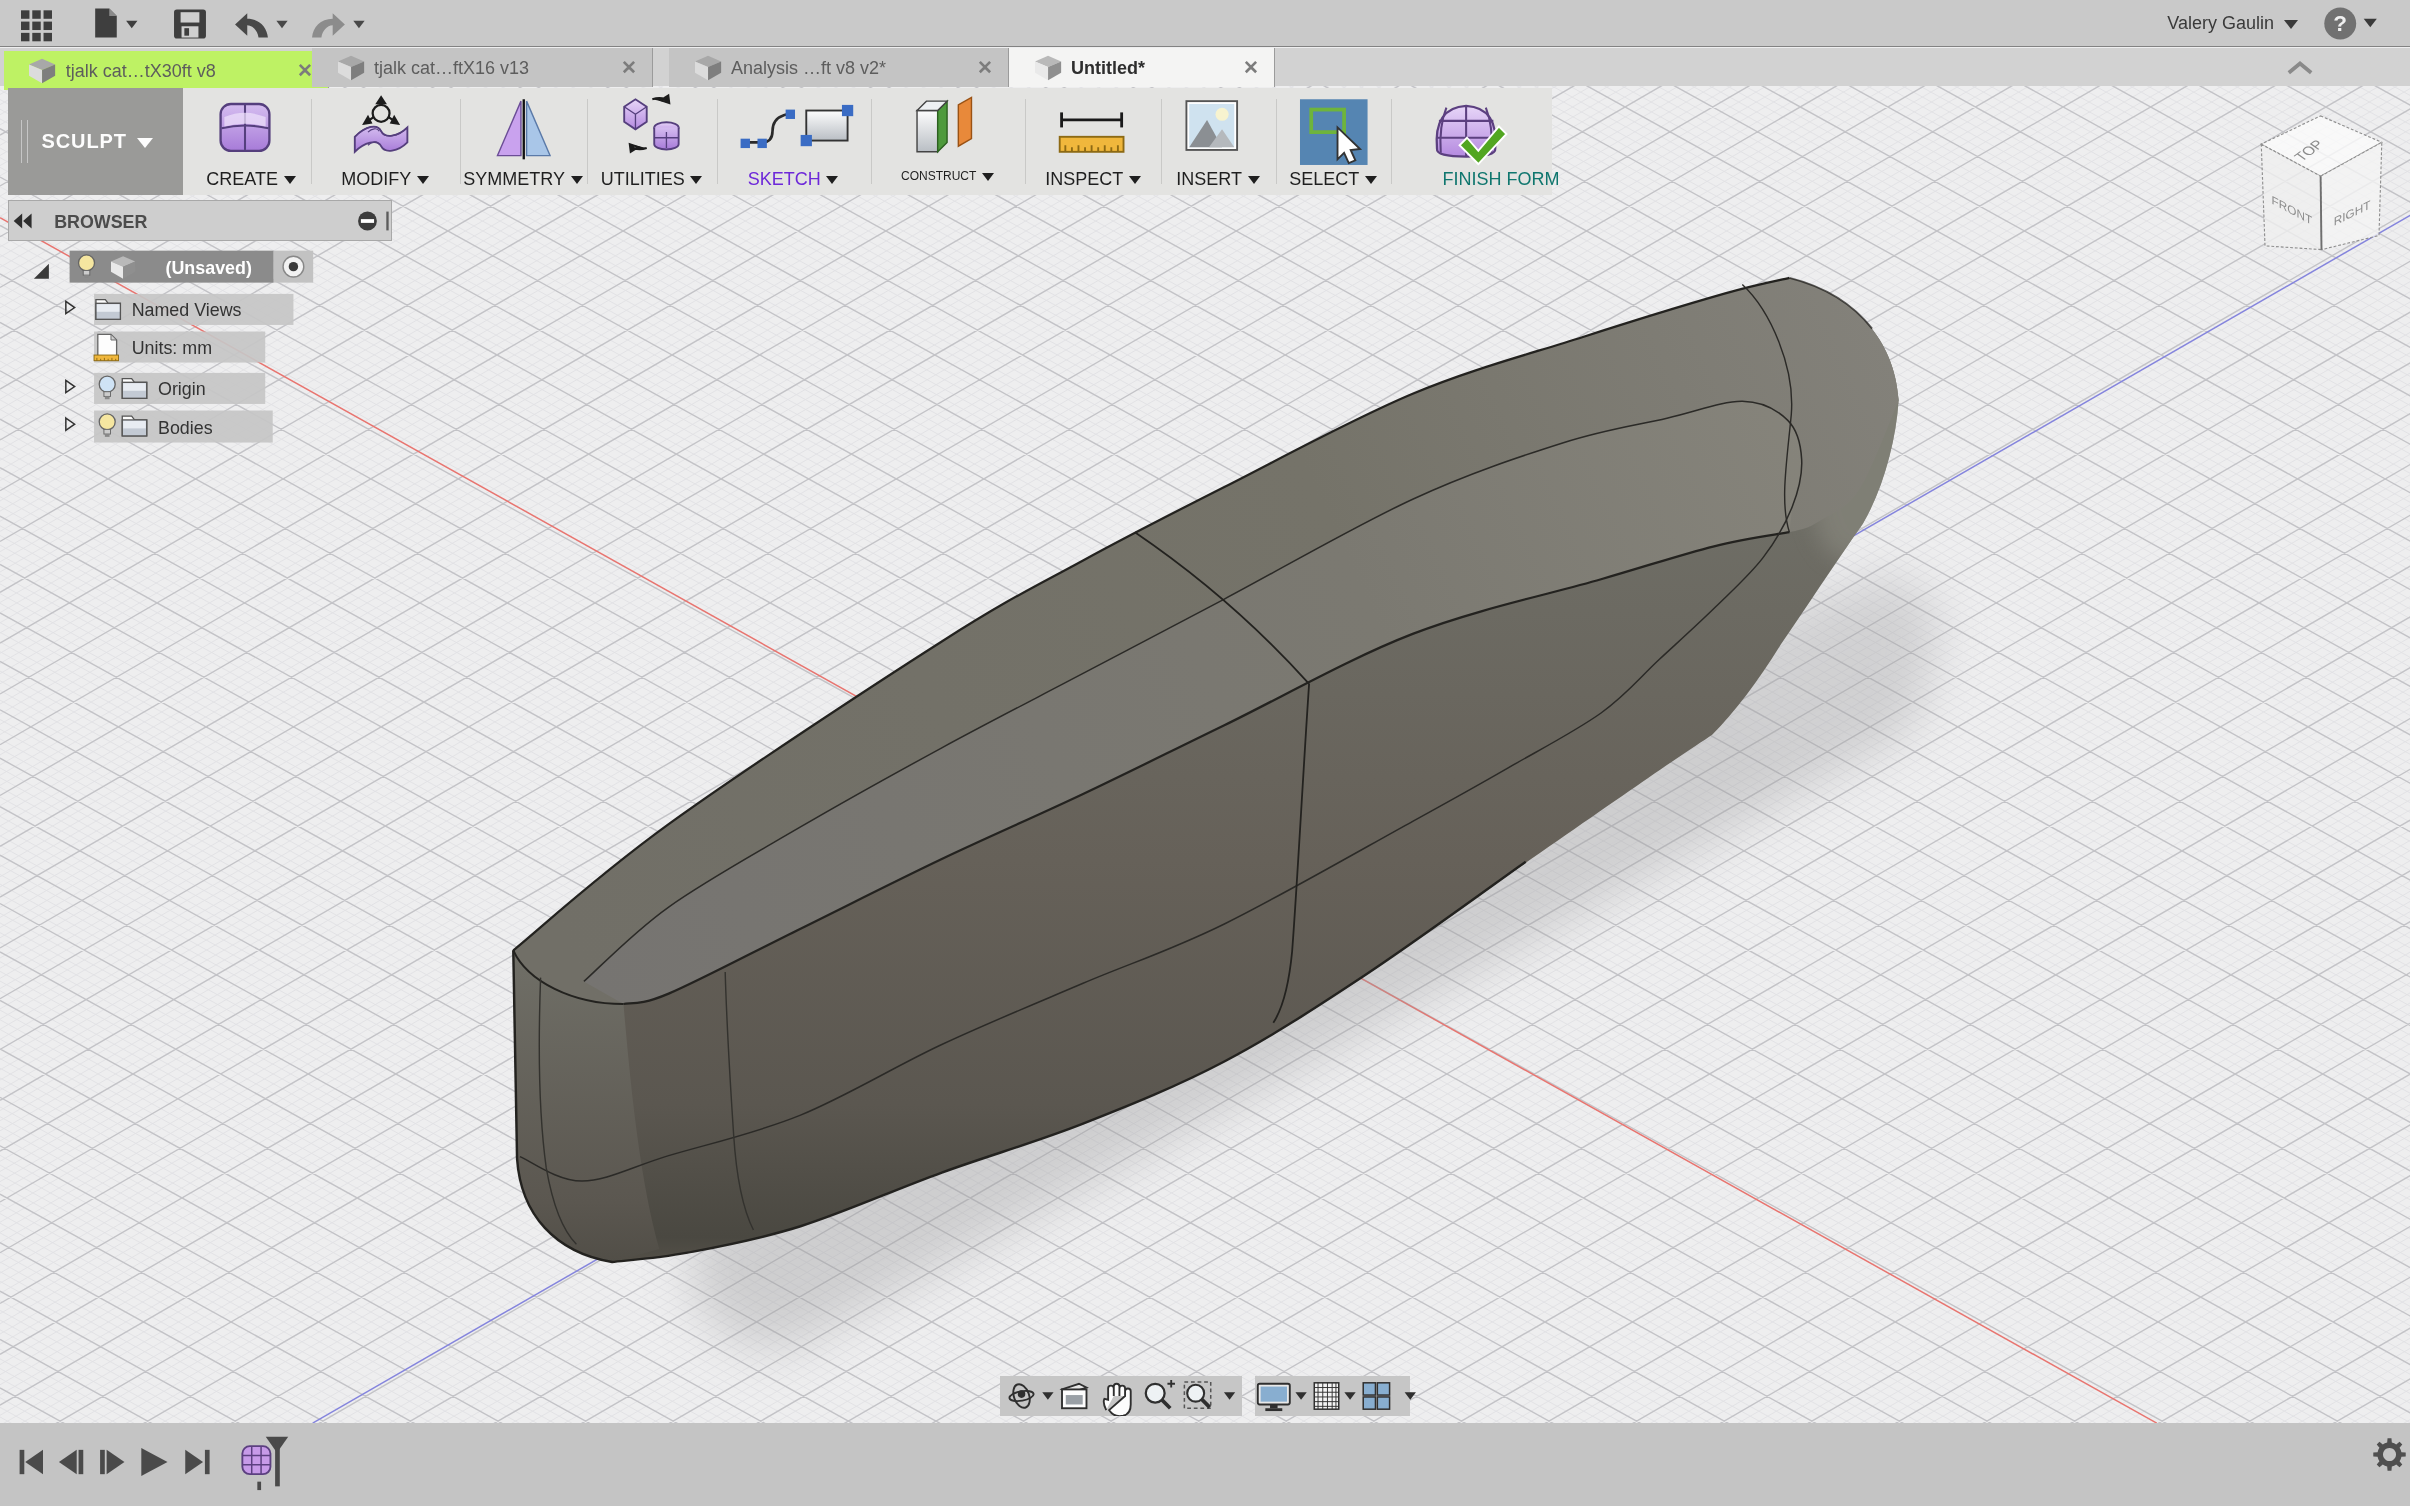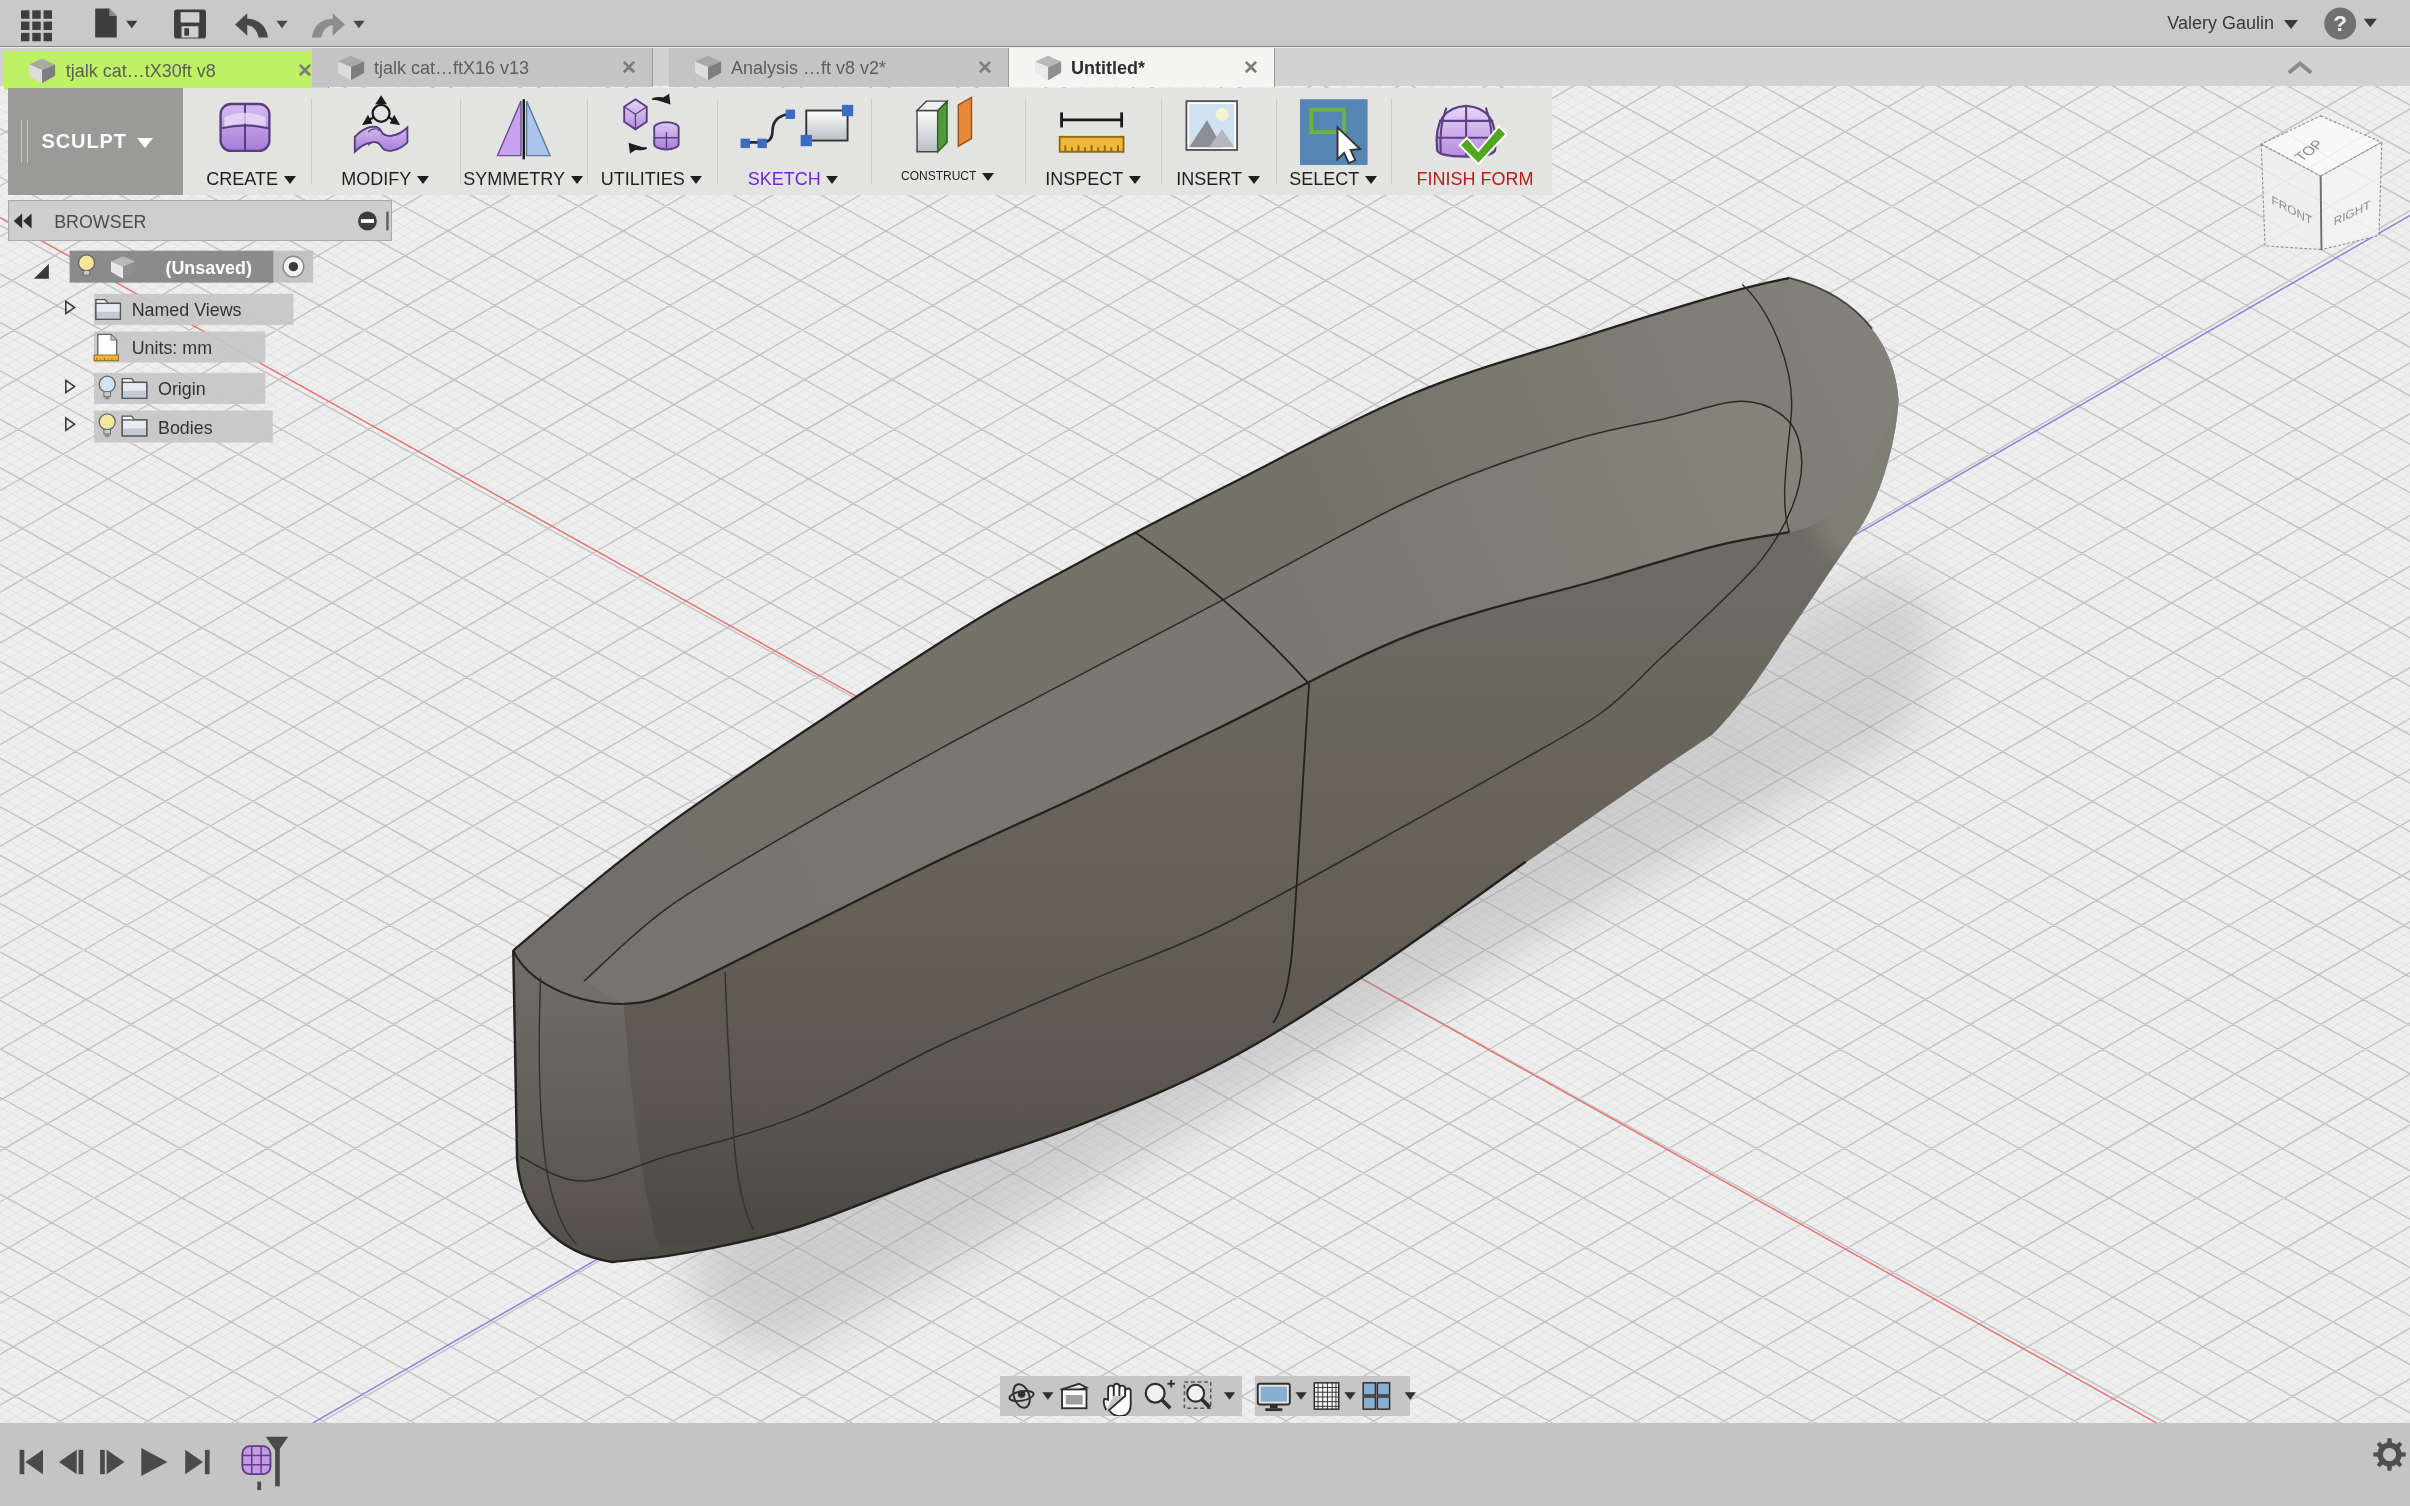--- a/index.html
+++ b/index.html
@@ -282,23 +282,23 @@
 </svg>
 <div style="position:absolute;left:183px;top:81px;width:121px;text-align:center;font-size:18px;color:#1f1f1f;white-space:nowrap;">CREATE<span style="display:inline-block;width:0;height:0;border-left:6.6px solid transparent;border-right:6.6px solid transparent;border-top:8.5px solid #1f1f1f;margin-left:5.6px;vertical-align:middle;"></span></div>
       <div style="position:absolute;left:303px;top:81px;width:149px;text-align:center;font-size:18px;color:#1f1f1f;white-space:nowrap;">MODIFY<span style="display:inline-block;width:0;height:0;border-left:6.6px solid transparent;border-right:6.6px solid transparent;border-top:8.5px solid #1f1f1f;margin-left:5.6px;vertical-align:middle;"></span></div>
       <div style="position:absolute;left:452px;top:81px;width:127px;text-align:center;font-size:18px;color:#1f1f1f;white-space:nowrap;">SYMMETRY<span style="display:inline-block;width:0;height:0;border-left:6.6px solid transparent;border-right:6.6px solid transparent;border-top:8.5px solid #1f1f1f;margin-left:5.6px;vertical-align:middle;"></span></div>
       <div style="position:absolute;left:579px;top:81px;width:130px;text-align:center;font-size:18px;color:#1f1f1f;white-space:nowrap;">UTILITIES<span style="display:inline-block;width:0;height:0;border-left:6.6px solid transparent;border-right:6.6px solid transparent;border-top:8.5px solid #1f1f1f;margin-left:5.6px;vertical-align:middle;"></span></div>
       <div style="position:absolute;left:709px;top:81px;width:153px;text-align:center;font-size:18px;color:#6d28d9;white-space:nowrap;">SKETCH<span style="display:inline-block;width:0;height:0;border-left:6.6px solid transparent;border-right:6.6px solid transparent;border-top:8.5px solid #1f1f1f;margin-left:5.6px;vertical-align:middle;"></span></div>
       <div style="position:absolute;left:863px;top:81px;width:154px;text-align:center;font-size:12px;color:#1f1f1f;white-space:nowrap;">CONSTRUCT<span style="display:inline-block;width:0;height:0;border-left:6.6px solid transparent;border-right:6.6px solid transparent;border-top:8.5px solid #1f1f1f;margin-left:5.6px;vertical-align:middle;"></span></div>
       <div style="position:absolute;left:1017px;top:81px;width:137px;text-align:center;font-size:18px;color:#1f1f1f;white-space:nowrap;">INSPECT<span style="display:inline-block;width:0;height:0;border-left:6.6px solid transparent;border-right:6.6px solid transparent;border-top:8.5px solid #1f1f1f;margin-left:5.6px;vertical-align:middle;"></span></div>
       <div style="position:absolute;left:1153px;top:81px;width:115px;text-align:center;font-size:18px;color:#1f1f1f;white-space:nowrap;">INSERT<span style="display:inline-block;width:0;height:0;border-left:6.6px solid transparent;border-right:6.6px solid transparent;border-top:8.5px solid #1f1f1f;margin-left:5.6px;vertical-align:middle;"></span></div>
       <div style="position:absolute;left:1268px;top:81px;width:115px;text-align:center;font-size:18px;color:#1f1f1f;white-space:nowrap;">SELECT<span style="display:inline-block;width:0;height:0;border-left:6.6px solid transparent;border-right:6.6px solid transparent;border-top:8.5px solid #1f1f1f;margin-left:5.6px;vertical-align:middle;"></span></div>
-      <div style="position:absolute;left:1383px;top:81px;width:169px;text-align:center;font-size:18px;color:#b91c1c;white-space:nowrap;">FINISH FORM</div>
-</div>
-<div style="position:absolute;left:7.5px;top:200px;width:384px;height:41px;background:#cecece;border:0.9px solid #a8a8a8;box-sizing:border-box;">
+      <div style="position:absolute;left:1383px;top:81px;width:169px;text-align:right;font-size:18px;color:#0f766e;white-space:nowrap;">FINISH FORM</div>
+</div>
+<div style="position:absolute;left:7.5px;top:200px;width:384px;height:41px;background:#cecece;border:0.9px solid #a8a8a8;box-sizing:border-box;font-weight:bold;">
 <svg width="382" height="40" viewBox="0 0 406 42">
 <path d="M14,13 l-9,8 9,8 z M24,13 l-9,8 9,8 z" fill="#2e2e2e"></path>
 <text x="48" y="28" font-size="19" fill="#4c4c4c" font-family="Liberation Sans,sans-serif">BROWSER</text>
 <circle cx="381" cy="21" r="10" fill="#3c3c3c"></circle>
         <rect x="374" y="19" width="14" height="4" fill="#ffffff"></rect>
 <rect x="401" y="11" width="2.5" height="20" fill="#5c5c5c"></rect>
 </svg>
 </div>
 <svg width="395" height="273" viewBox="0 0 420 290" style="position:absolute;left:0;top:243px">
 <polygon points="52,22 52,38 36,38" fill="#3a3a3a"></polygon>

